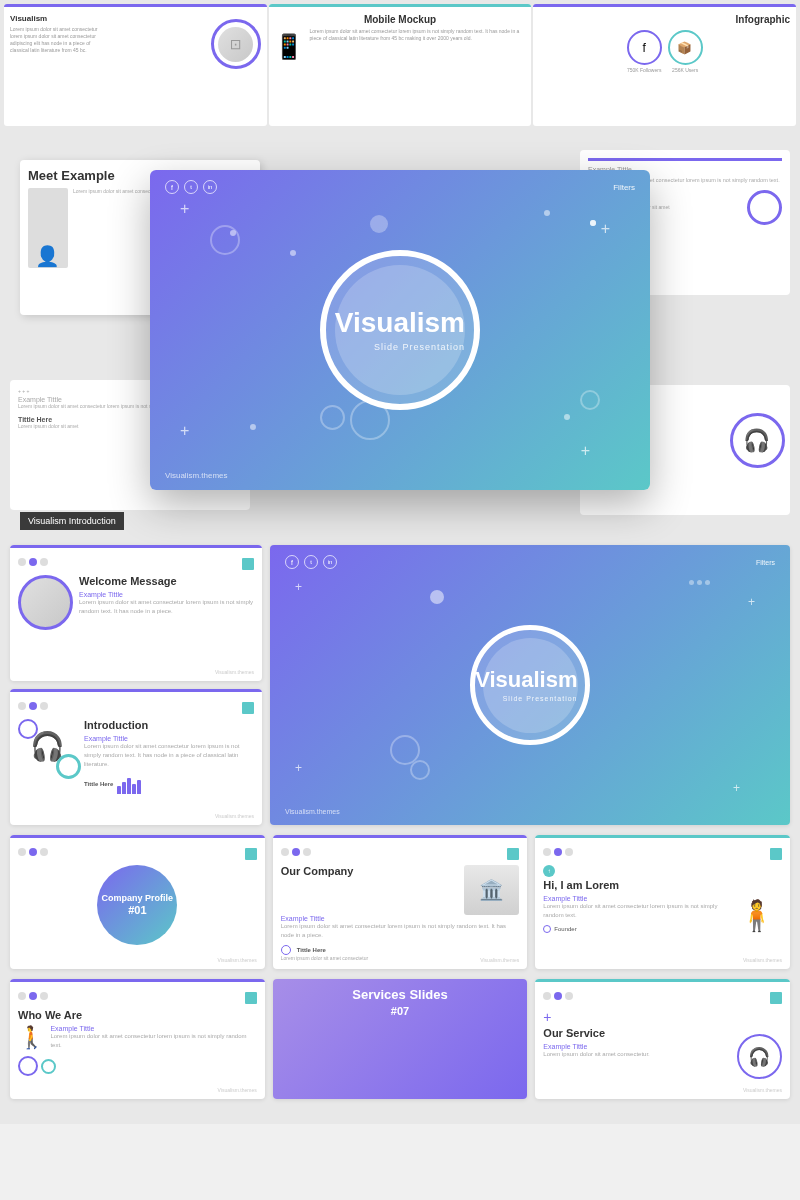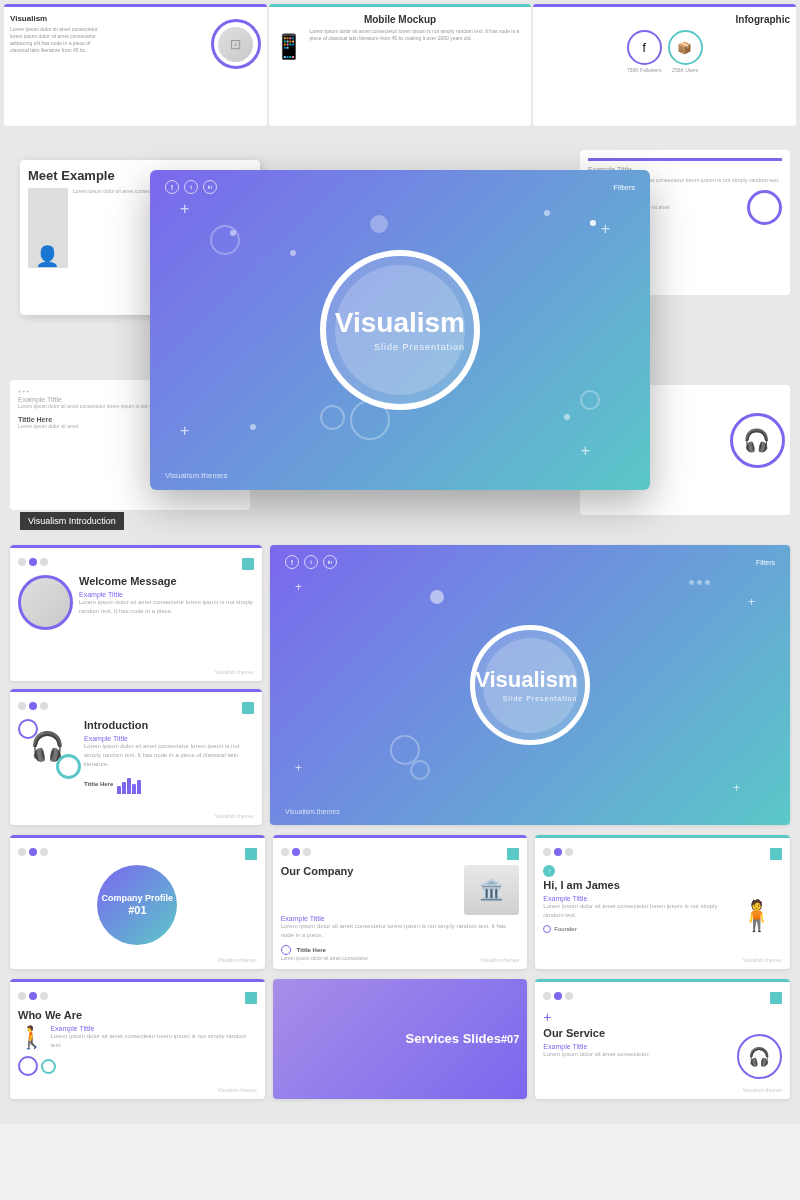--- a/index.html
+++ b/index.html
@@ -337,23 +337,23 @@
     .big-featured .visualism-title {
       font-size: 22px;
     }
     .big-featured .visualism-sub {
       font-size: 7px;
     }
     .who-slide {}
     .services-slide {
       background: linear-gradient(135deg, #a78ee8, #7b68ee);
       display: flex;
-      flex-direction: row;
+      flex-direction: column;
       align-items: center;
-      justify-content: flex-end;
+      justify-content: flex-start;
     }
     .services-slide .services-text {
       font-size: 13px;
       font-weight: bold;
       color: white;
       text-align: center;
       line-height: 1.3;
     }
     .our-service-slide {}
 
@@ -750,21 +750,21 @@
           <div class="slide-icon-dot active"></div>
           <div class="slide-icon-dot"></div>
         </div>
         <div class="slide-corner-blue" style="background:#5bc8c8;"></div>
       </div>
       <div class="hi-james-slide">
         <div style="flex:1;">
           <div style="display:flex;align-items:center;gap:3px;margin-bottom:2px;">
             <div style="width:12px;height:12px;border-radius:50%;background:#5bc8c8;display:flex;align-items:center;justify-content:center;font-size:6px;color:white;">↑</div>
           </div>
-          <div class="thumb-title">Hi, I am James</div>
+          <div class="thumb-title">Hi, I am Lorem</div>
           <div class="thumb-label-sm" style="color:#7b68ee;font-size:7px;">Example Tittle</div>
           <div class="thumb-body">Lorem ipsum dolor sit amet consectetur lorem ipsum is not simply random text.</div>
           <div style="margin-top:5px;display:flex;align-items:center;gap:3px;">
             <div style="width:8px;height:8px;border-radius:50%;border:1.5px solid #7b68ee;"></div>
             <div style="font-size:6px;color:#555;">Founder</div>
           </div>
         </div>
         <div class="person-img">🧍</div>
       </div>
       <div style="position:absolute;bottom:6px;right:8px;font-size:5px;color:#ccc;">Visualism.themes</div>

